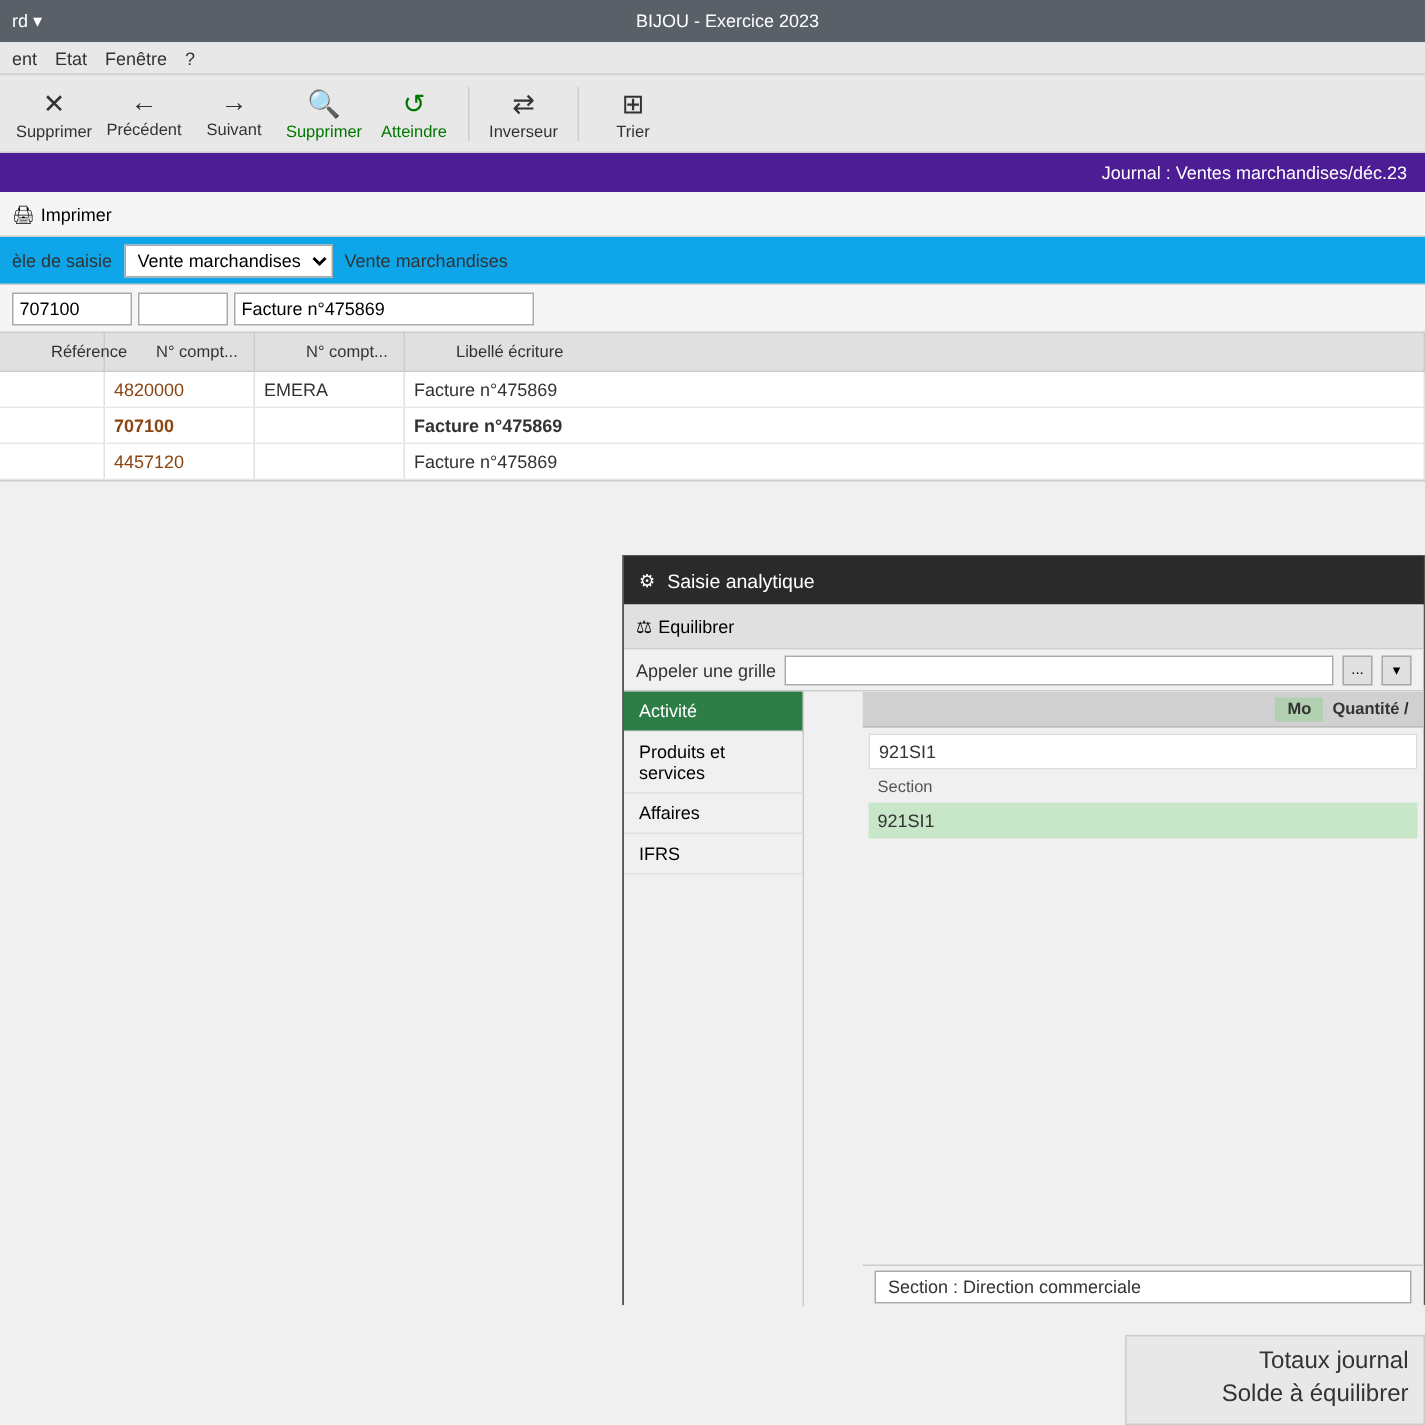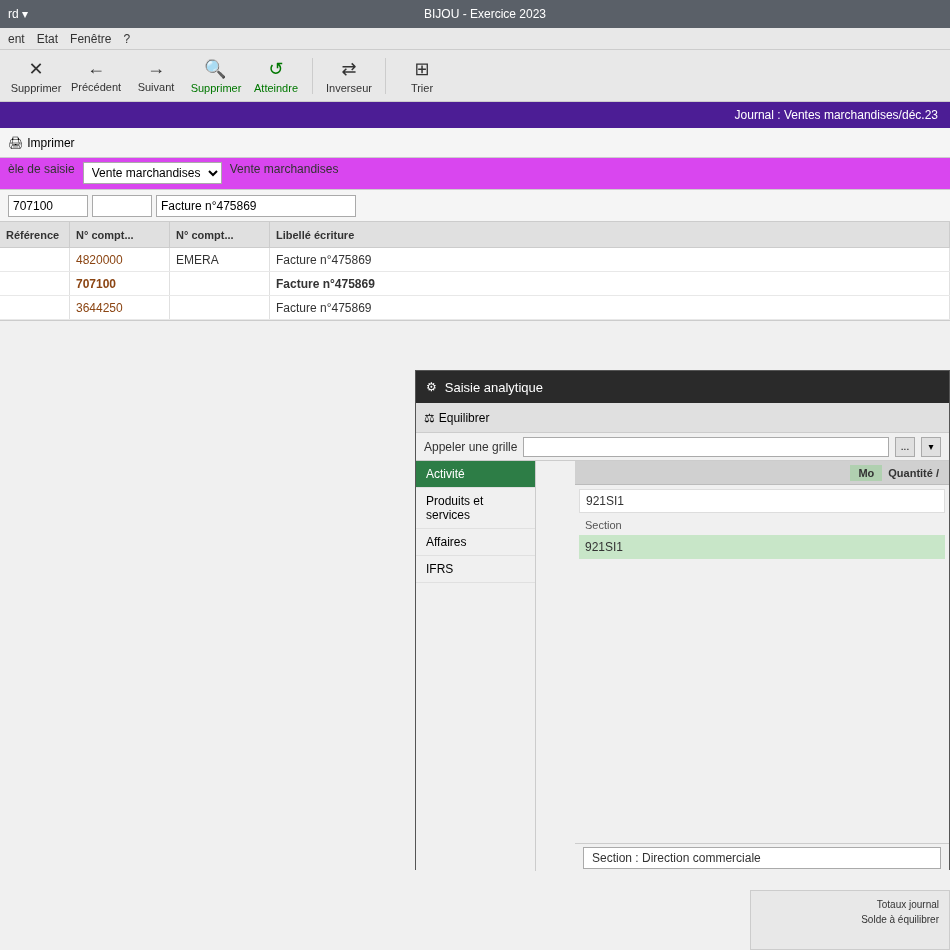--- a/index.html
+++ b/index.html
@@ -84,23 +84,24 @@
       align-items: center;
       gap: 4px;
       cursor: pointer;
       font-size: 12px;
       background: none;
       border: none;
     }
 
     
     .form-row {
-      background: #d946ef;
-      padding: 4px 8px;
-      display: flex;
+      background: #0ea5e9;
+      padding: 4px 8px;
+      display: flex;
+      align-items: center;
       gap: 8px;
       height: 32px;
       border-bottom: 1px solid #ccc;
     }
     .form-select {
       border: 1px solid #aaa;
       background: white;
       padding: 2px 4px;
       font-size: 12px;
       height: 22px;
@@ -133,25 +134,26 @@
     .table-header {
       display: grid;
       grid-template-columns: 70px 100px 100px 1fr;
       background: #e0e0e0;
       border-bottom: 1px solid #ccc;
       height: 26px;
     }
     .th {
       padding: 4px 6px;
       font-size: 11px;
-      font-weight: bold;
+      font-weight: normal;
       color: #333;
       border-right: 1px solid #ccc;
       display: flex;
       align-items: center;
+      margin-left: 28px;
     }
     .table-row {
       display: grid;
       grid-template-columns: 70px 100px 100px 1fr;
       border-bottom: 1px solid #e8e8e8;
       height: 24px;
     }
     .table-row.bold-row { font-weight: bold; }
     .td {
       padding: 2px 6px;
@@ -355,21 +357,21 @@
       position: absolute;
       bottom: 0;
       right: 0;
       width: 200px;
       background: #e8e8e8;
       border: 1px solid #ccc;
       padding: 6px 10px;
       height: 60px;
     }
     .totals-row {
-      font-size: 10px;
+      font-size: 16px;
       color: #333;
       display: flex;
       justify-content: flex-end;
       padding: 2px 0;
     }
   </style>
 </head>
 <body>
 
 <div class="title-bar">
@@ -460,21 +462,21 @@
 
   <div class="table-row bold-row">
     <div class="td"></div>
     <div class="td account">707100</div>
     <div class="td"></div>
     <div class="td">Facture n°475869</div>
   </div>
 
   <div class="table-row">
     <div class="td"></div>
-    <div class="td account">3644250</div>
+    <div class="td account">4457120</div>
     <div class="td"></div>
     <div class="td">Facture n°475869</div>
   </div>
 </div>
 
 <div class="modal-overlay">
 
   <div class="modal-title-bar">
     <span>⚙</span>
     <span class="modal-title">Saisie analytique</span>

